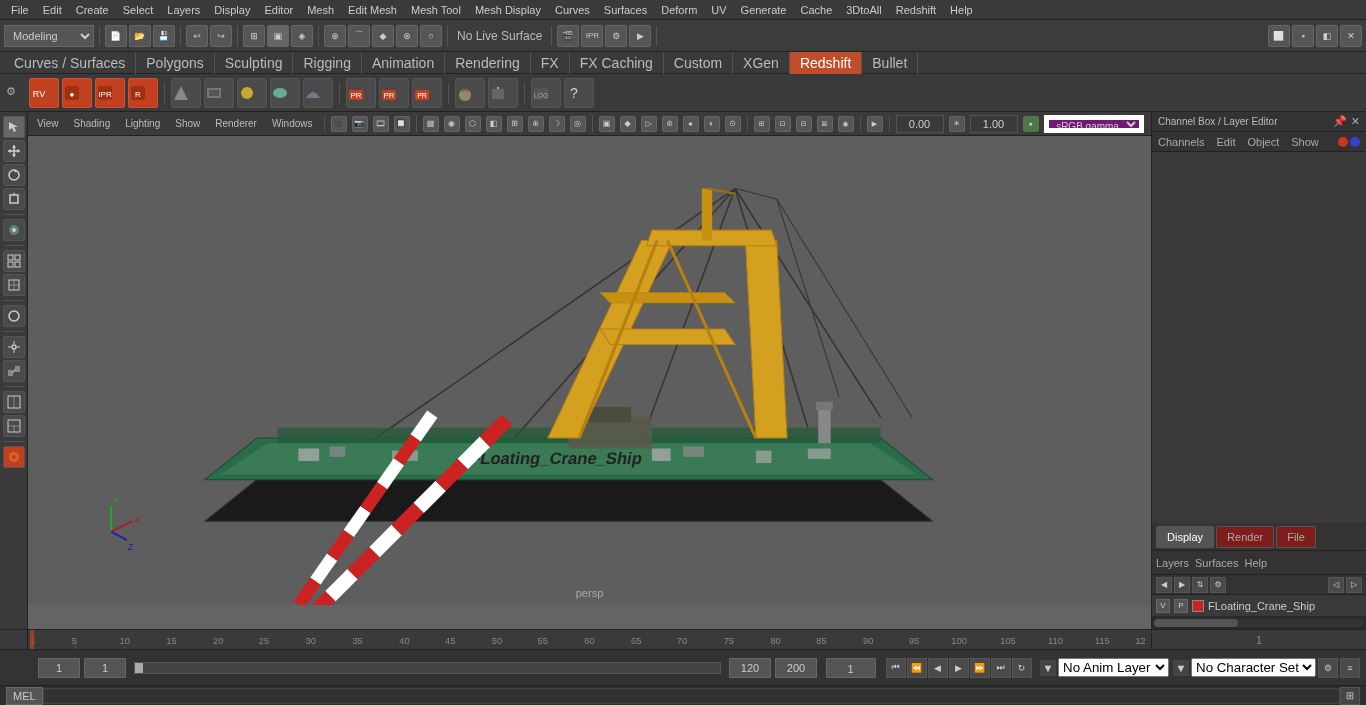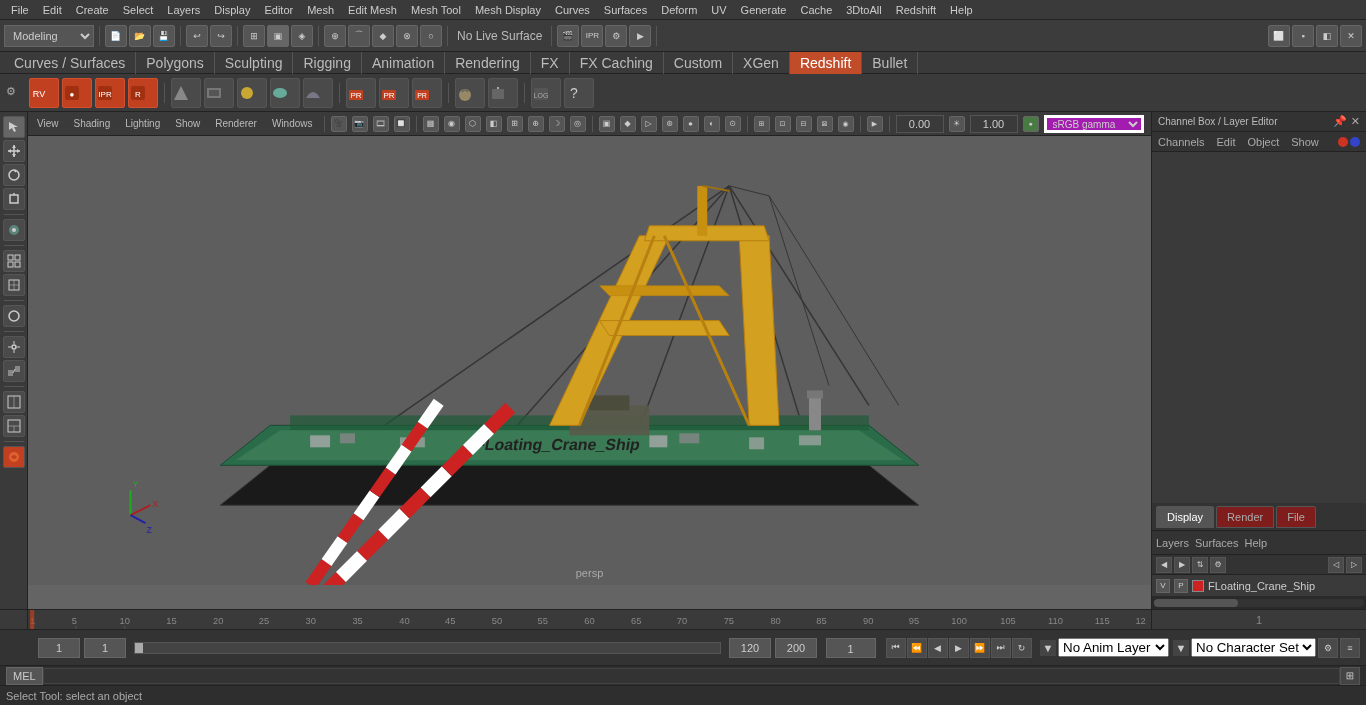--- a/index.html
+++ b/index.html
@@ -478,25 +478,26 @@
       height: 18px;
       background: #3a3a3a;
       border: 1px solid #555;
       color: #ccc;
       font-size: 11px;
       text-align: center;
     }
     .vp-colorspace {
       width: 100px;
       height: 18px;
-      background: #a21caf;
-      border: 3px solid #ffffff;
+      background: #701a75;
+      border: 5px solid #ffffff;
       color: #ccc;
       font-size: 10px;
       padding: 0 2px;
+      text-align: center;
     }
 
     #vp-top-row {
       height: 24px;
       background: #3a3a3a;
       display: flex;
       align-items: center;
       padding: 0 4px;
       gap: 5px;
       border-bottom: 1px solid #222;
@@ -1129,17 +1130,14 @@
   </div>
 
   <div id="bottom-bar">
     <div style="background:#555;border:1px solid #666;padding:0 6px;height:18px;display:flex;align-items:center;cursor:pointer;">
       <span style="font-size:11px;color:#ccc;">MEL</span>
     </div>
     <input id="command-line" type="text" placeholder="" style="">
     <div style="width:20px;height:18px;background:#444;border:1px solid #555;display:flex;align-items:center;justify-content:center;cursor:pointer;font-size:10px;">⊞</div>
   </div>
 
-  <div id="status-bar">
-    <span class="status-text">Select Tool: select an object</span>
-  </div>
 
 </div>
 
 </body></html>

